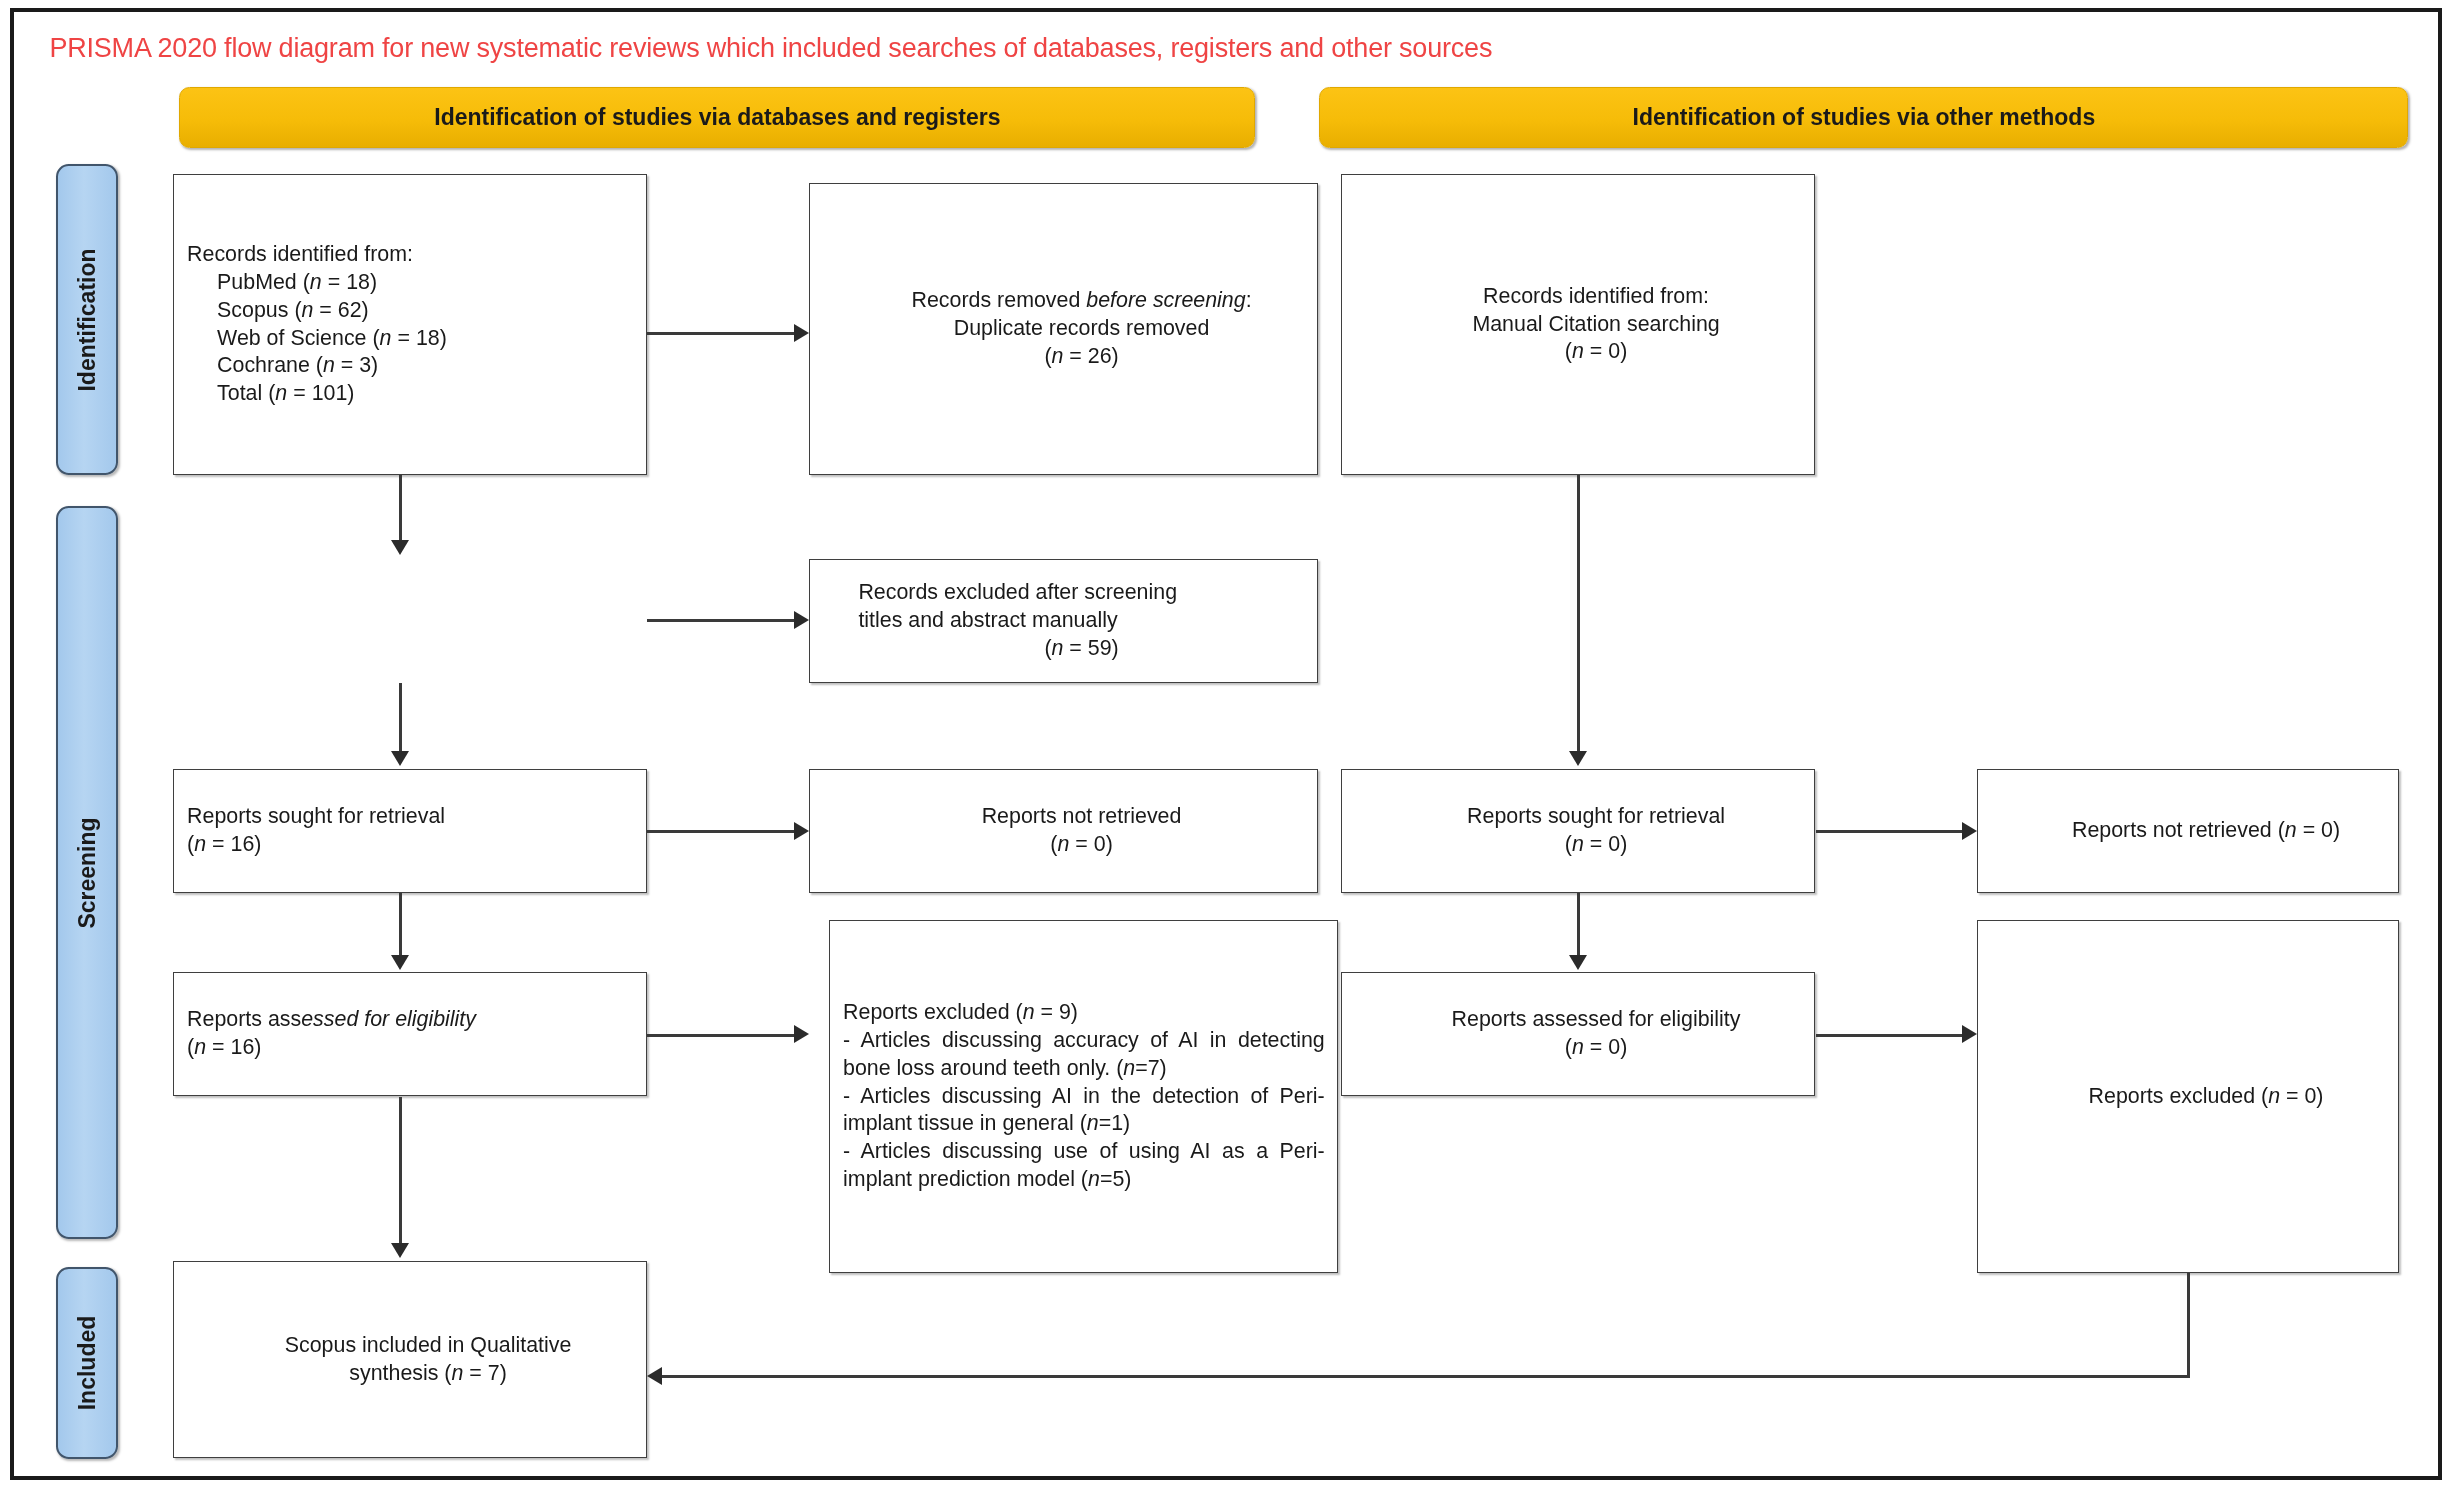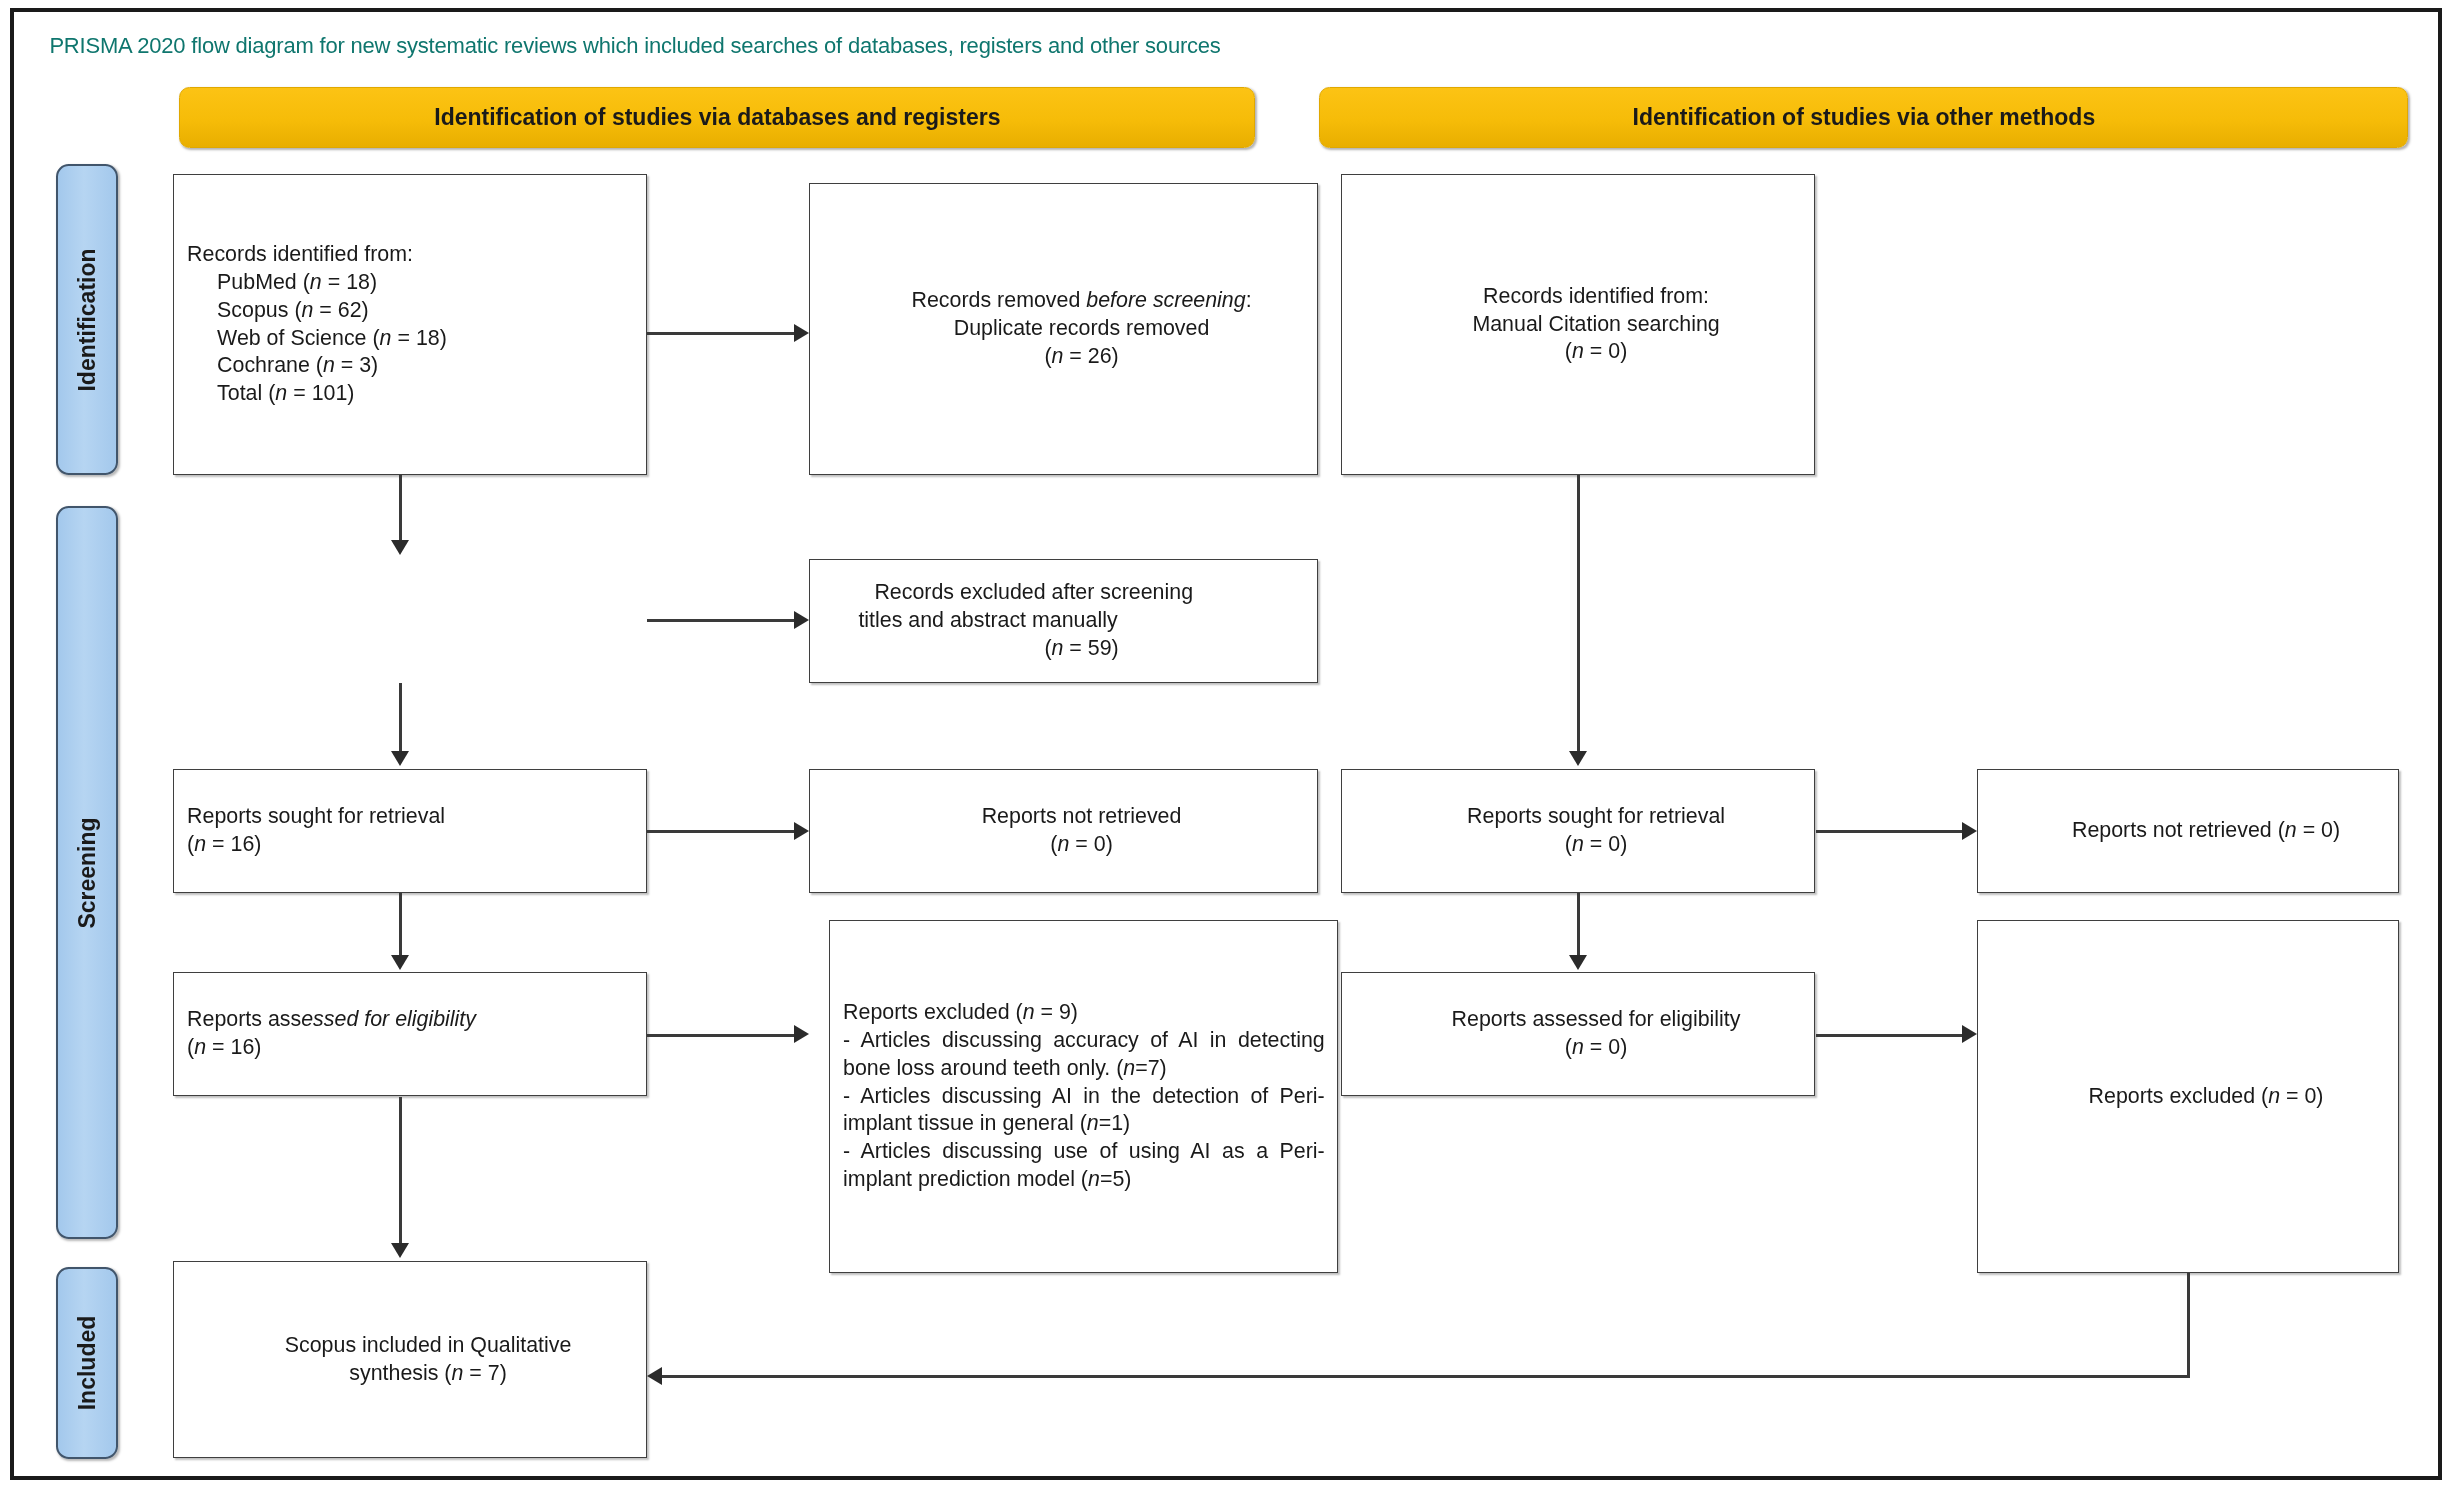--- a/index.html
+++ b/index.html
@@ -9,21 +9,21 @@
     position:absolute;left:10.4px;top:8px;
     width:2432px;height:1472px;
     border:4px solid #1a1a1a;
     background:#ffffff;
     box-sizing:border-box;
   }
 
   
   #page-title{
     position:absolute;left:35px;top:21.4px;
-    font-size:22px;color:#0f766e;white-space:nowrap;
+    font-size:27px;color:#ef4444;white-space:nowrap;
     letter-spacing:-0.2px;
   }
 
   
   .stage-bar{
     position:absolute;
     background:linear-gradient(180deg,#fcc314 0%,#f6bc08 55%,#e8ae00 100%);
     border:1.7px solid #e0a800;
     border-radius:10.4px;
     box-shadow:1.2px 1.7px 2.3px rgba(0,0,0,0.30);
@@ -143,21 +143,21 @@
   </div>
 
   <div class="vline" style="left:385px;top:463px;height:67px;"></div>
   <div class="arrow-d" style="left:377px;top:528px;"></div>
 
 
   <div class="hline" style="left:633px;top:607px;width:147px;"></div>
   <div class="arrow-r" style="left:780px;top:599px;"></div>
 
   <div class="box center" style="left:795px;top:547px;width:509px;height:124px;">
-    <span class="ln" style="align-self:flex-start;text-align:left;margin-left:16px;">Records excluded after screening</span>
+    <span class="ln" style="align-self:flex-start;text-align:left;">Records excluded after screening</span>
     <span class="ln" style="align-self:flex-start;text-align:left;">titles and abstract manually</span>
     <span class="ln">(<i>n</i> = 59)</span>
   </div>
 
   <div class="vline" style="left:385px;top:671px;height:69px;"></div>
   <div class="arrow-d" style="left:377px;top:739px;"></div>
 
   <div class="box left" style="left:159px;top:757px;width:474px;height:124px;">
     <span class="ln">Reports sought for retrieval</span>
     <span class="ln">(<i>n</i> = 16)</span>

